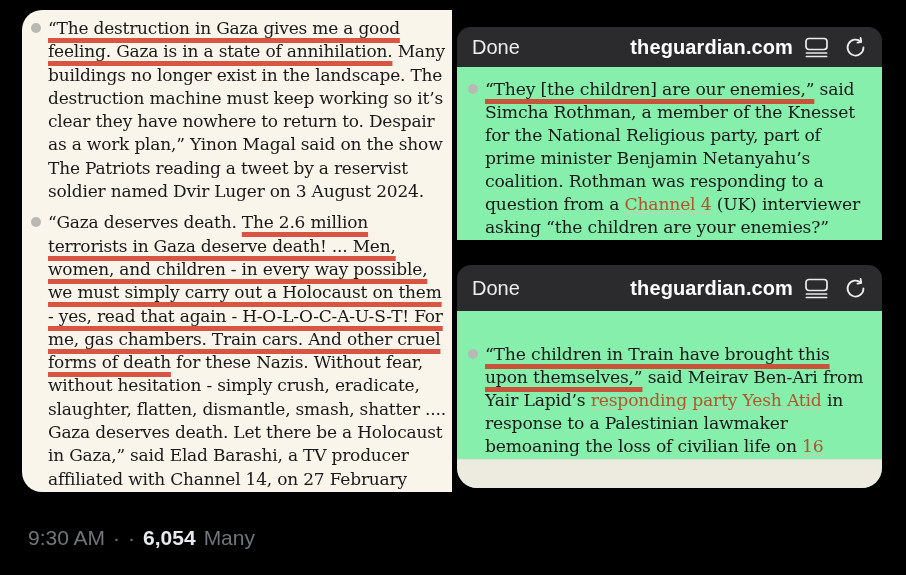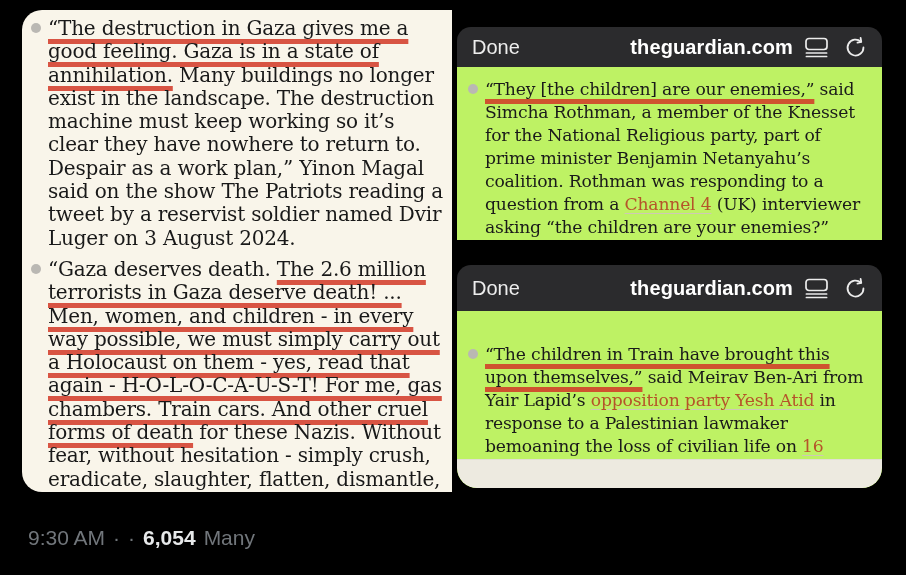--- a/index.html
+++ b/index.html
@@ -14,21 +14,21 @@
   
   .left-panel {
     position:absolute; left:22px; top:10px;
     width:430px; height:482px;
     background:#f9f5ea;
     border-radius:20px 0 0 20px;
     box-sizing:border-box;
     padding:7px 6px 0 26px;
     overflow:hidden;
     font-family:"DejaVu Serif","Liberation Serif",serif;
-    font-size:20px; line-height:23.3px;
+    font-size:17px; line-height:23.3px;
     letter-spacing:-0.2px;
     color:#191919;
   }
   .para { margin:0 0 8px 0; position:relative; }
   .bullet {
     position:absolute; left:-17px; top:6px;
     width:10px; height:10px; border-radius:50%;
     background:#bab8b3;
   }
   .redline {
@@ -60,21 +60,21 @@
     box-sizing:border-box; padding:0 15px;
     color:#ededed; font-size:20px;
   }
   .browser-bar.tall { height:46px; }
   .done-btn { width:74px; cursor:pointer; }
   .url-label { flex:1; text-align:right; font-weight:700; color:#ffffff; letter-spacing:0.1px; }
   .bar-icons { width:74px; display:flex; justify-content:flex-end; gap:15px; align-items:center; }
   .bar-icons svg { display:block; cursor:pointer; }
 
   .shot-content {
-    background:#bef264;
+    background:#86efac;
     box-sizing:border-box;
     overflow:hidden;
     position:relative;
     font-family:"DejaVu Serif","Liberation Serif",serif;
     font-size:17.2px; line-height:23px;
     letter-spacing:-0.2px;
     color:#1a1a1a;
   }
   .shot-content .para { margin:0; }
   .content-1 { height:173px; padding:11px 10px 0 28px; }
@@ -143,21 +143,21 @@
         <line x1="2.4" y1="20.5" x2="22.6" y2="20.5" stroke="#ececec" stroke-width="1.7" stroke-linecap="round"></line>
       </svg>
       <svg width="23" height="23" viewBox="0 0 22 22">
         <path d="M18.6 11 A 7.6 7.6 0 1 1 16.2 5.5" fill="none" stroke="#ececec" stroke-width="1.7" stroke-linecap="round"></path>
         <polyline points="12.9,6.4 16.5,5.6 15.9,1.9" fill="none" stroke="#ececec" stroke-width="1.7" stroke-linecap="round" stroke-linejoin="round"></polyline>
       </svg>
     </span>
   </div>
   <div class="shot-content content-2">
     <p class="para">
-      <span class="bullet"></span><span class="redline">“The children in Train have brought this upon themselves,”</span><span> said Meirav Ben-Ari from Yair Lapid’s </span><a class="glink">opposition party Yesh Atid</a><span> in response to a Palestinian lawmaker bemoaning the loss of civilian life on </span><a class="glink">16 October 2023</a><span>.</span>
+      <span class="bullet"></span><span class="redline">“The children in Train have brought this upon themselves,”</span><span> said Meirav Ben-Ari from Yair Lapid’s </span><a class="glink">responding party Yesh Atid</a><span> in response to a Palestinian lawmaker bemoaning the loss of civilian life on </span><a class="glink">16 October 2023</a><span>.</span>
     </p>
     <div class="footer-strip"></div>
   </div>
 </div>
 
 <div class="tweet-meta">
   <span>9:30 AM</span>
   <span>·</span>
   <span>·</span>
   <span class="views-count">6,054</span>

